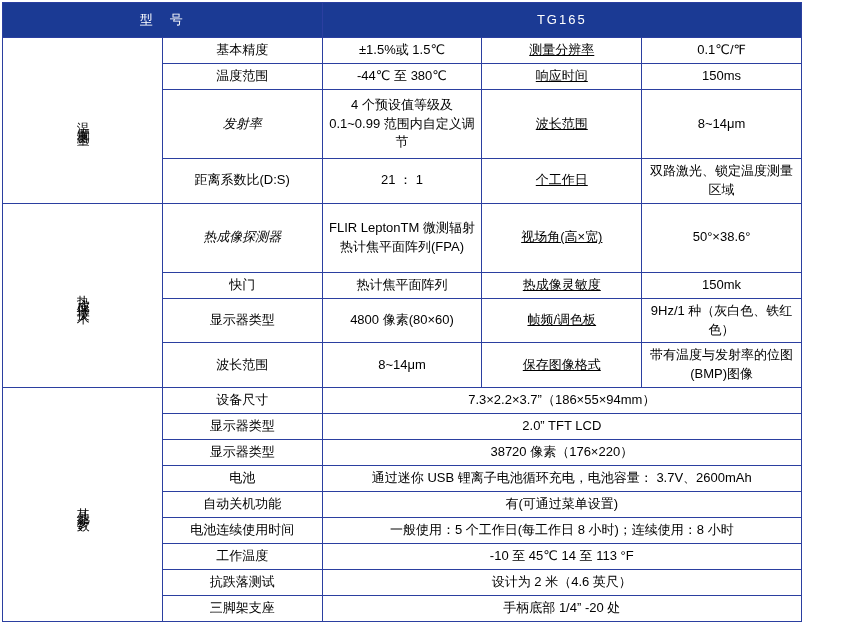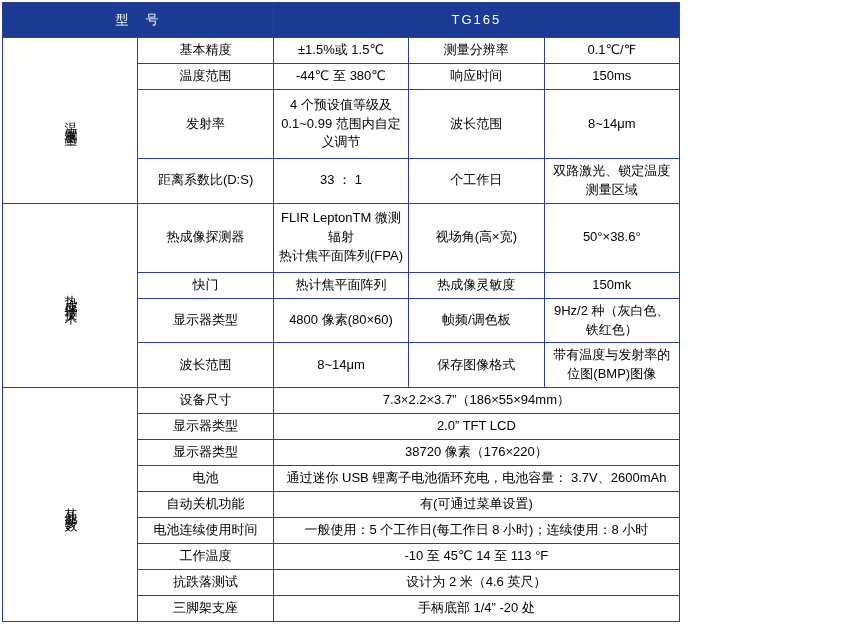--- a/index.html
+++ b/index.html
@@ -8,21 +8,21 @@
     background: #ffffff;
   }
   body {
     width: 860px;
     height: 629px;
     font-family: "Liberation Sans", "DejaVu Sans", sans-serif;
     color: #000000;
   }
   #spec-table {
     border-collapse: collapse;
-    width: 678px;
+    width: 800px;
     margin: 2px 0 0 2px;
     table-layout: fixed;
   }
   #spec-table td, #spec-table th {
     border: 1px solid #2b3fa0;
     text-align: center;
     vertical-align: middle;
     font-size: 13px;
     line-height: 1.45;
     padding: 3px 4px;
@@ -53,32 +53,34 @@
     white-space: nowrap;
   }
   .label {
     width: 150px;
   }
   .val {
     width: 210px;
   }
   .label2 {
     width: 120px;
+    text-decoration: underline;
   }
   .val2 {
     width: 250px;
   }
   .multiline {
     line-height: 1.6;
   }
   .wide {
     text-align: center;
   }
   .tall {
     height: 62px;
+    font-style: italic;
   }
   .row-h {
     height: 26px;
   }
 </style>
 </head>
 <body>
 
 <table id="spec-table">
   <tbody>
@@ -104,21 +106,21 @@
     </tr>
     <tr>
       <td class="label tall">发射率</td>
       <td class="val multiline" style="white-space:pre-line">4 个预设值等级及
 0.1~0.99 范围内自定义调节</td>
       <td class="label2">波长范围</td>
       <td class="val2">8~14μm</td>
     </tr>
     <tr class="row-h">
       <td class="label">距离系数比(D:S)</td>
-      <td class="val">33 ： 1</td>
+      <td class="val">21 ： 1</td>
       <td class="label2">个工作日</td>
       <td class="val2">双路激光、锁定温度测量区域</td>
     </tr>
 
     <tr>
       <td class="group" rowspan="4">
         <span class="group-inner">热成像技术</span>
       </td>
       <td class="label tall">热成像探测器</td>
       <td class="val multiline" style="white-space:pre-line">FLIR LeptonTM 微测辐射
@@ -129,21 +131,21 @@
     <tr class="row-h">
       <td class="label">快门</td>
       <td class="val">热计焦平面阵列</td>
       <td class="label2">热成像灵敏度</td>
       <td class="val2">150mk</td>
     </tr>
     <tr class="row-h">
       <td class="label">显示器类型</td>
       <td class="val">4800 像素(80×60)</td>
       <td class="label2">帧频/调色板</td>
-      <td class="val2">9Hz/2 种（灰白色、铁红色）</td>
+      <td class="val2">9Hz/1 种（灰白色、铁红色）</td>
     </tr>
     <tr class="row-h">
       <td class="label">波长范围</td>
       <td class="val">8~14μm</td>
       <td class="label2">保存图像格式</td>
       <td class="val2">带有温度与发射率的位图(BMP)图像</td>
     </tr>
 
     <tr class="row-h">
       <td class="group" rowspan="9">

